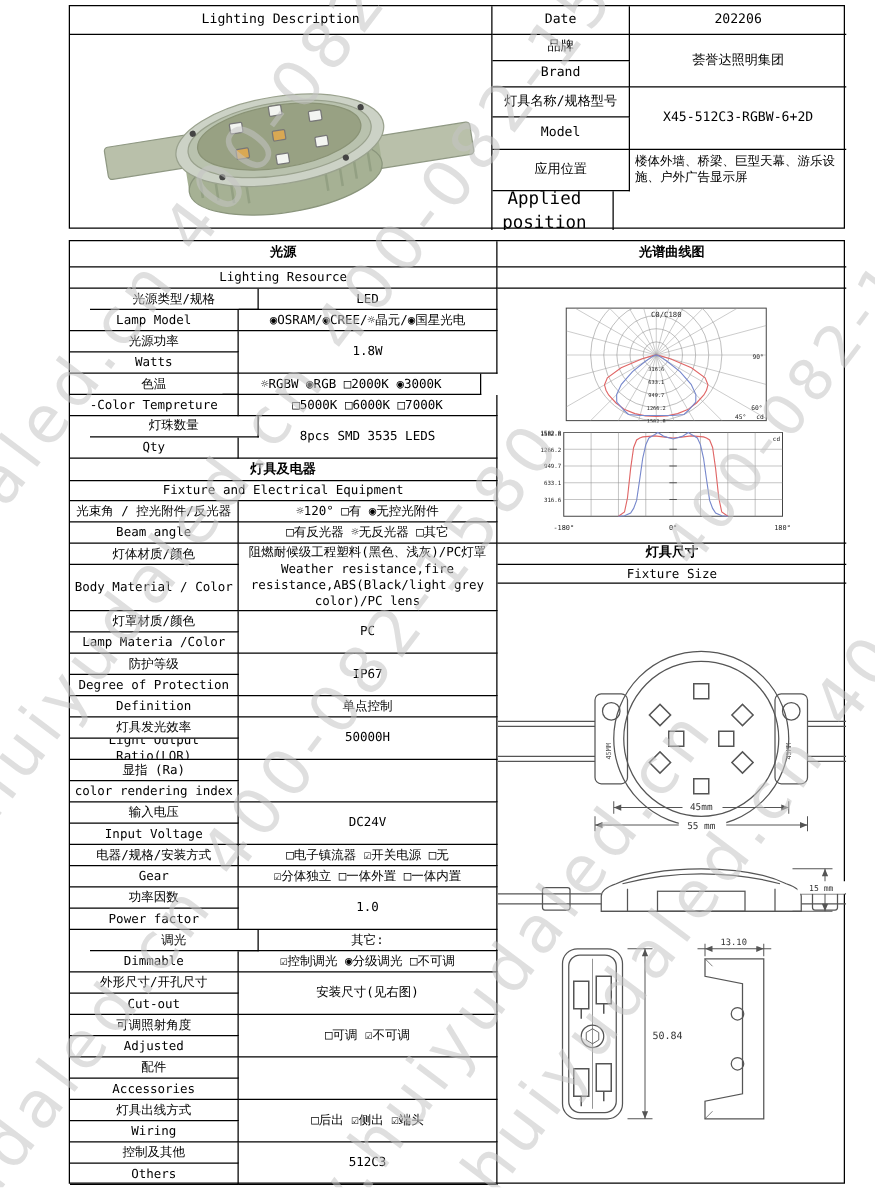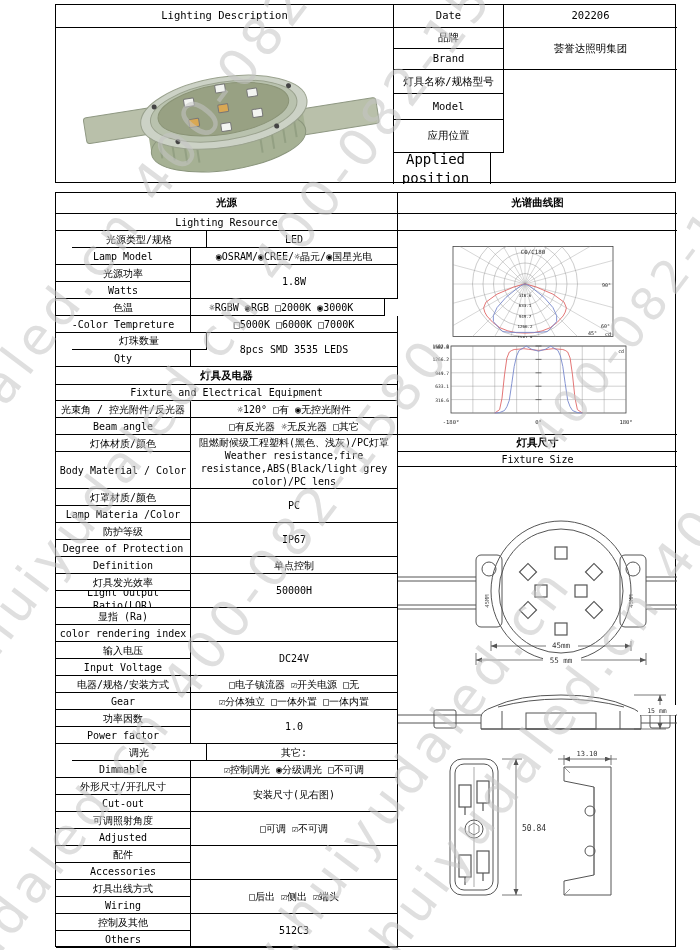--- a/index.html
+++ b/index.html
@@ -83,23 +83,25 @@
         </g>
       </svg>
     </div>
 
     <div class="cell br bb" style="left:338px;top:23px;width:110px;height:21px">品牌</div>
     <div class="cell br bb" style="left:338px;top:44px;width:110px;height:21px">Brand</div>
     <div class="cell bb" style="left:448px;top:23px;width:173px;height:42px">荟誉达照明集团</div>
 
     <div class="cell br bb" style="left:338px;top:65px;width:110px;height:24px">灯具名称/规格型号</div>
     <div class="cell br bb" style="left:338px;top:89px;width:110px;height:26px">Model</div>
+    <div class="cell bb" style="left:448px;top:65px;width:173px;height:50px">X45-512C3-RGBW-6+2D</div>
 
     <div class="cell br bb" style="left:338px;top:115px;width:110px;height:33px">应用位置</div>
     <div class="cell br" style="left:325px;top:148px;width:110px;height:31px;font-size:14px">Applied position</div>
+    <div class="cell lt small" style="left:448px;top:115px;width:173px;height:64px">楼体外墙、桥梁、巨型天幕、游乐设施、户外广告显示屏</div>
   </div>
 
   <div class="tbl t2">
     <div id="spec-rows">
         <div class="cell bb br bold" style="left: 0px; top: 0px; width: 342px; height: 21px;">光源</div>
         <div class="cell bb br small" style="left: 0px; top: 21px; width: 342px; height: 17px;">Lighting Resource</div>
         <div class="cell bb br small" style="left: 16px; top: 38px; width: 135px; height: 17px;">光源类型/规格</div>
         <div class="cell bb br small val" style="left: 135px; top: 38px; width: 207px; height: 17px;">LED</div>
         <div class="cell bb br small" style="left: 0px; top: 55px; width: 135px; height: 17px;">Lamp Model</div>
         <div class="cell bb br small val" style="left: 135px; top: 55px; width: 207px; height: 17px;">◉OSRAM/◉CREE/☼晶元/◉国星光电</div>

